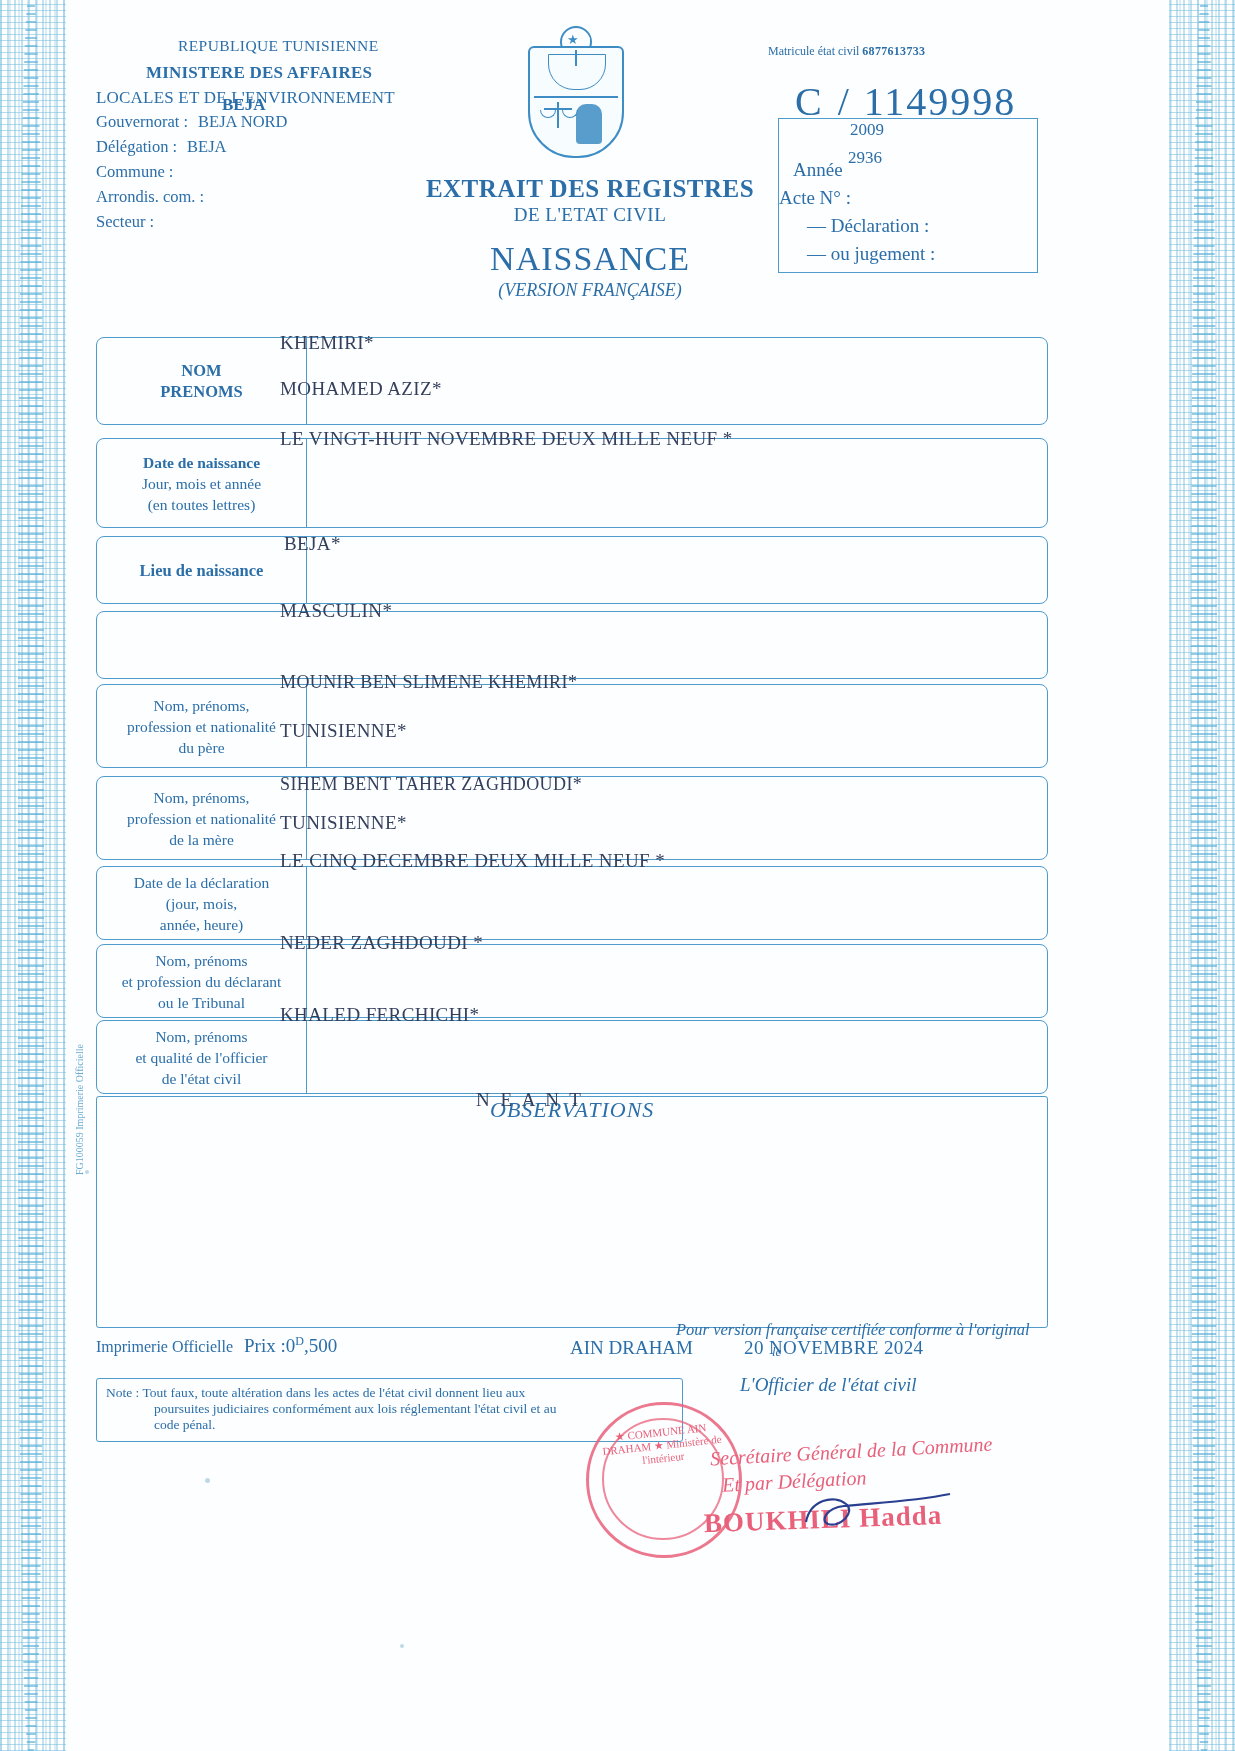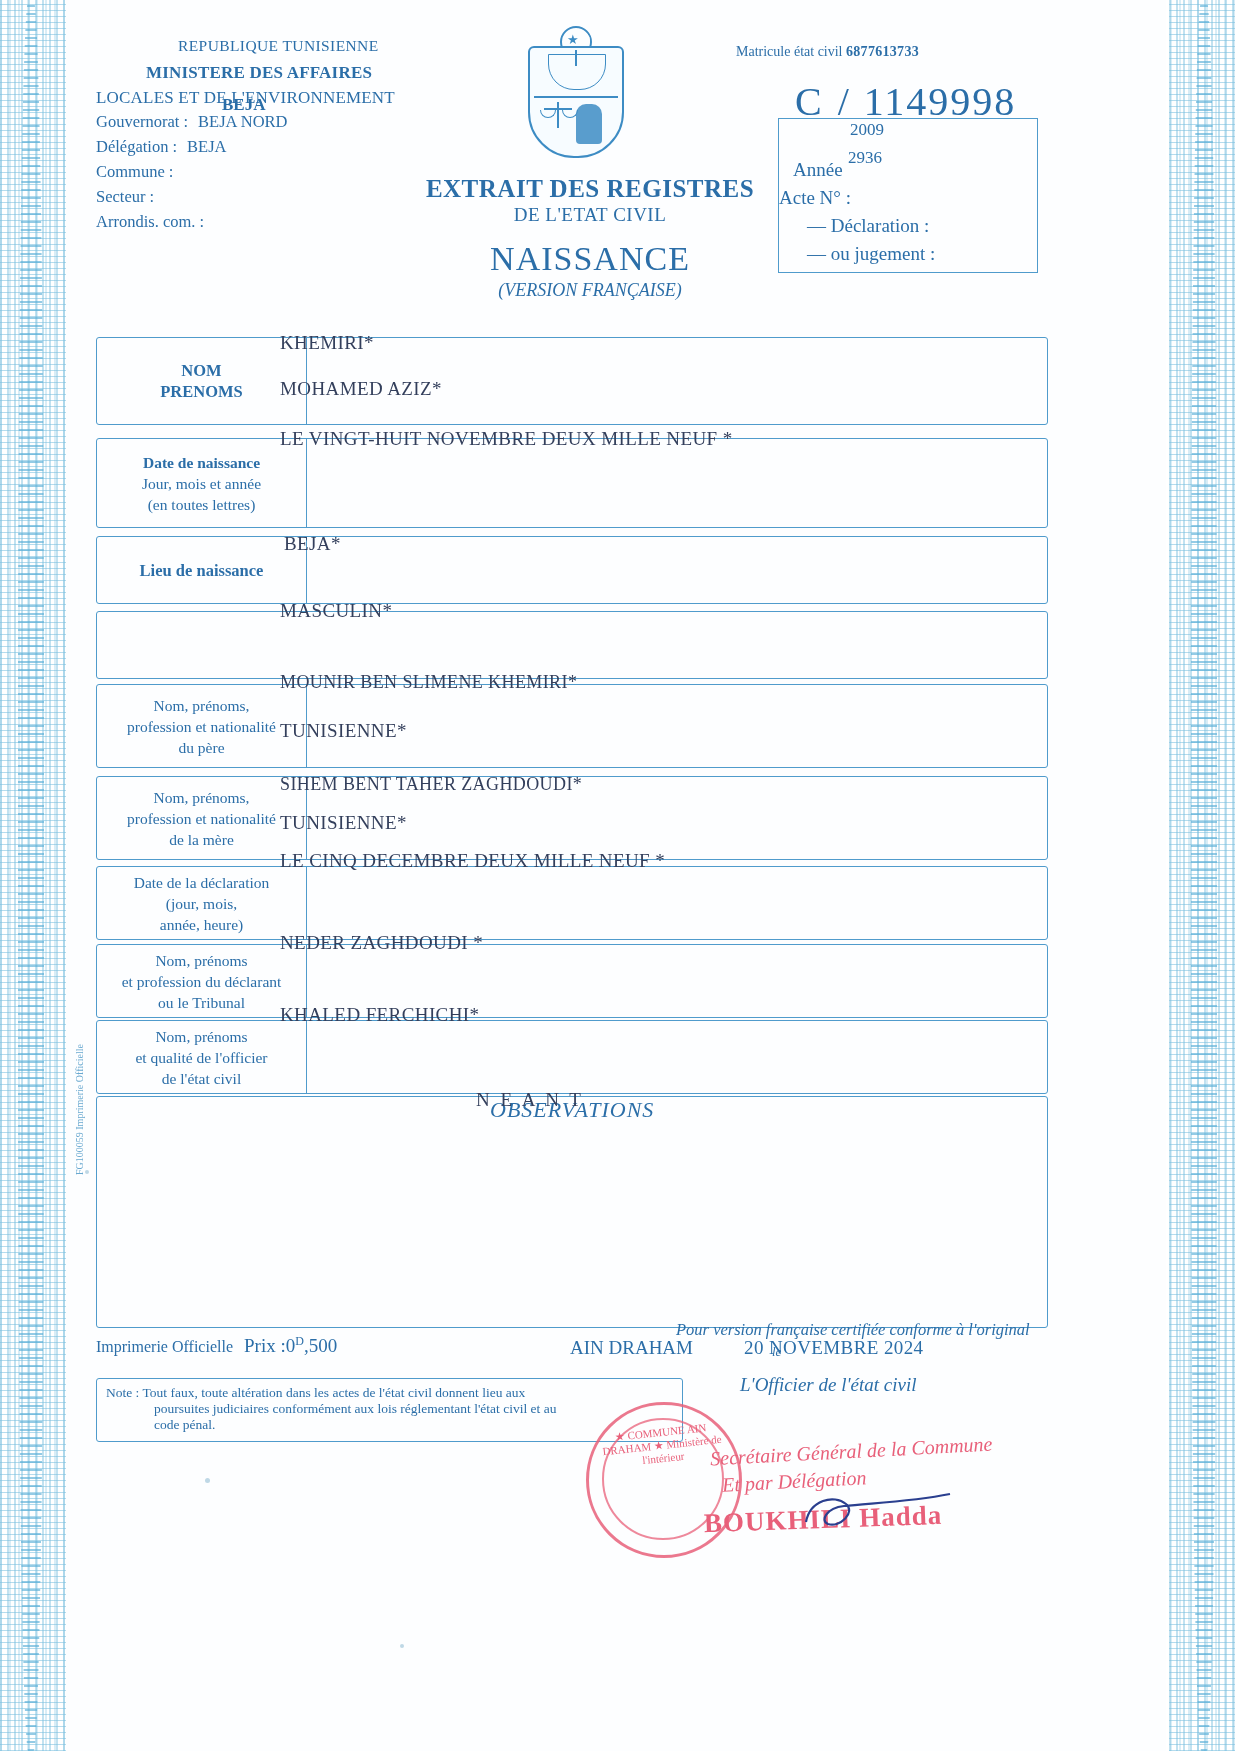--- a/index.html
+++ b/index.html
@@ -66,35 +66,35 @@
   .crescent:after{content:"";position:absolute;left:9px;top:3px;width:19px;height:19px;border-radius:50%;background:#fdfeff;}
   .star{position:absolute;left:47px;top:9px;color:#3d8cc4;font-size:13px;line-height:13px;}
 
   
   .title-main{position:absolute;left:400px;top:175px;width:380px;text-align:center;font-weight:bold;font-size:25px;letter-spacing:.5px;}
   .title-sub{position:absolute;left:400px;top:204px;width:380px;text-align:center;font-size:19px;letter-spacing:.5px;}
   .title-naiss{position:absolute;left:400px;top:240px;width:380px;text-align:center;font-size:34px;letter-spacing:1px;}
   .title-ver{position:absolute;left:400px;top:280px;width:380px;text-align:center;font-size:18px;font-style:italic;}
 
   
-  .matricule{position:absolute;left:736px;top:44px;font-size:14px;text-align:center;}
+  .matricule{position:absolute;left:768px;top:44px;font-size:12px;text-align:center;}
   .matricule b{font-weight:bold;letter-spacing:.3px;}
   .bignum{position:absolute;left:795px;top:78px;font-size:40px;letter-spacing:2px;font-family:"Liberation Serif",serif;}
   .bignum .c{letter-spacing:3px;}
   .rbox{position:absolute;left:778px;top:118px;width:258px;height:153px;border:1.5px solid #4f9bcc;}
   .rbox .row{position:absolute;font-size:19px;}
   .r-annee{left:14px;top:40px;}
   .r-annee-val{position:absolute;left:850px;top:120px;font-size:17px;}
   .r-annee-val2{position:absolute;left:848px;top:148px;font-size:17px;}
   .r-acte{left:0;top:68px;}
   .r-decl{left:28px;top:96px;}
   .r-jug{left:28px;top:124px;}
 
   
-  .frow{position:absolute;left:96px;width:950px;border:1.5px solid #4f9bcc;border-radius:3px;}
+  .frow{position:absolute;left:96px;width:950px;border:1.5px solid #4f9bcc;border-radius:8px;}
   .flabel{position:absolute;left:0;top:0;width:210px;height:100%;border-right:1.5px solid #4f9bcc;box-sizing:border-box;
           display:flex;flex-direction:column;align-items:center;justify-content:center;text-align:center;
           font-size:15.5px;line-height:21px;}
   .flabel.b{font-weight:bold;font-size:16.5px;}
   .fval{position:absolute;left:212px;top:0;right:0;height:100%;}
   .hand{position:absolute;font-size:19px;color:#333f5c;letter-spacing:.4px;white-space:nowrap;}
 
   
   .obsbox{position:absolute;left:96px;top:1096px;width:950px;height:230px;border:1.5px solid #4f9bcc;border-radius:3px;}
   .obs-title{position:absolute;left:490px;top:1097px;font-size:22px;font-style:italic;letter-spacing:1px;}
@@ -148,25 +148,25 @@
     </div>
     <div class="fieldline">
       <span class="lbl">Délégation :</span>
       <span class="val">BEJA</span>
     </div>
     <div class="fieldline">
       <span class="lbl">Commune :</span>
       <span class="val"></span>
     </div>
     <div class="fieldline">
+      <span class="lbl">Arrondis. com. :</span>
+      <span class="val"></span>
+    </div>
+    <div class="fieldline">
       <span class="lbl">Secteur :</span>
-      <span class="val"></span>
-    </div>
-    <div class="fieldline">
-      <span class="lbl">Arrondis. com. :</span>
       <span class="val"></span>
     </div>
   </div>
   <div class="inline-beja">BEJA</div>
 
   <div class="emblem">
     <div class="crescent"></div>
     <div class="star">★</div>
     <div class="shield">
       <div class="ship"></div>

